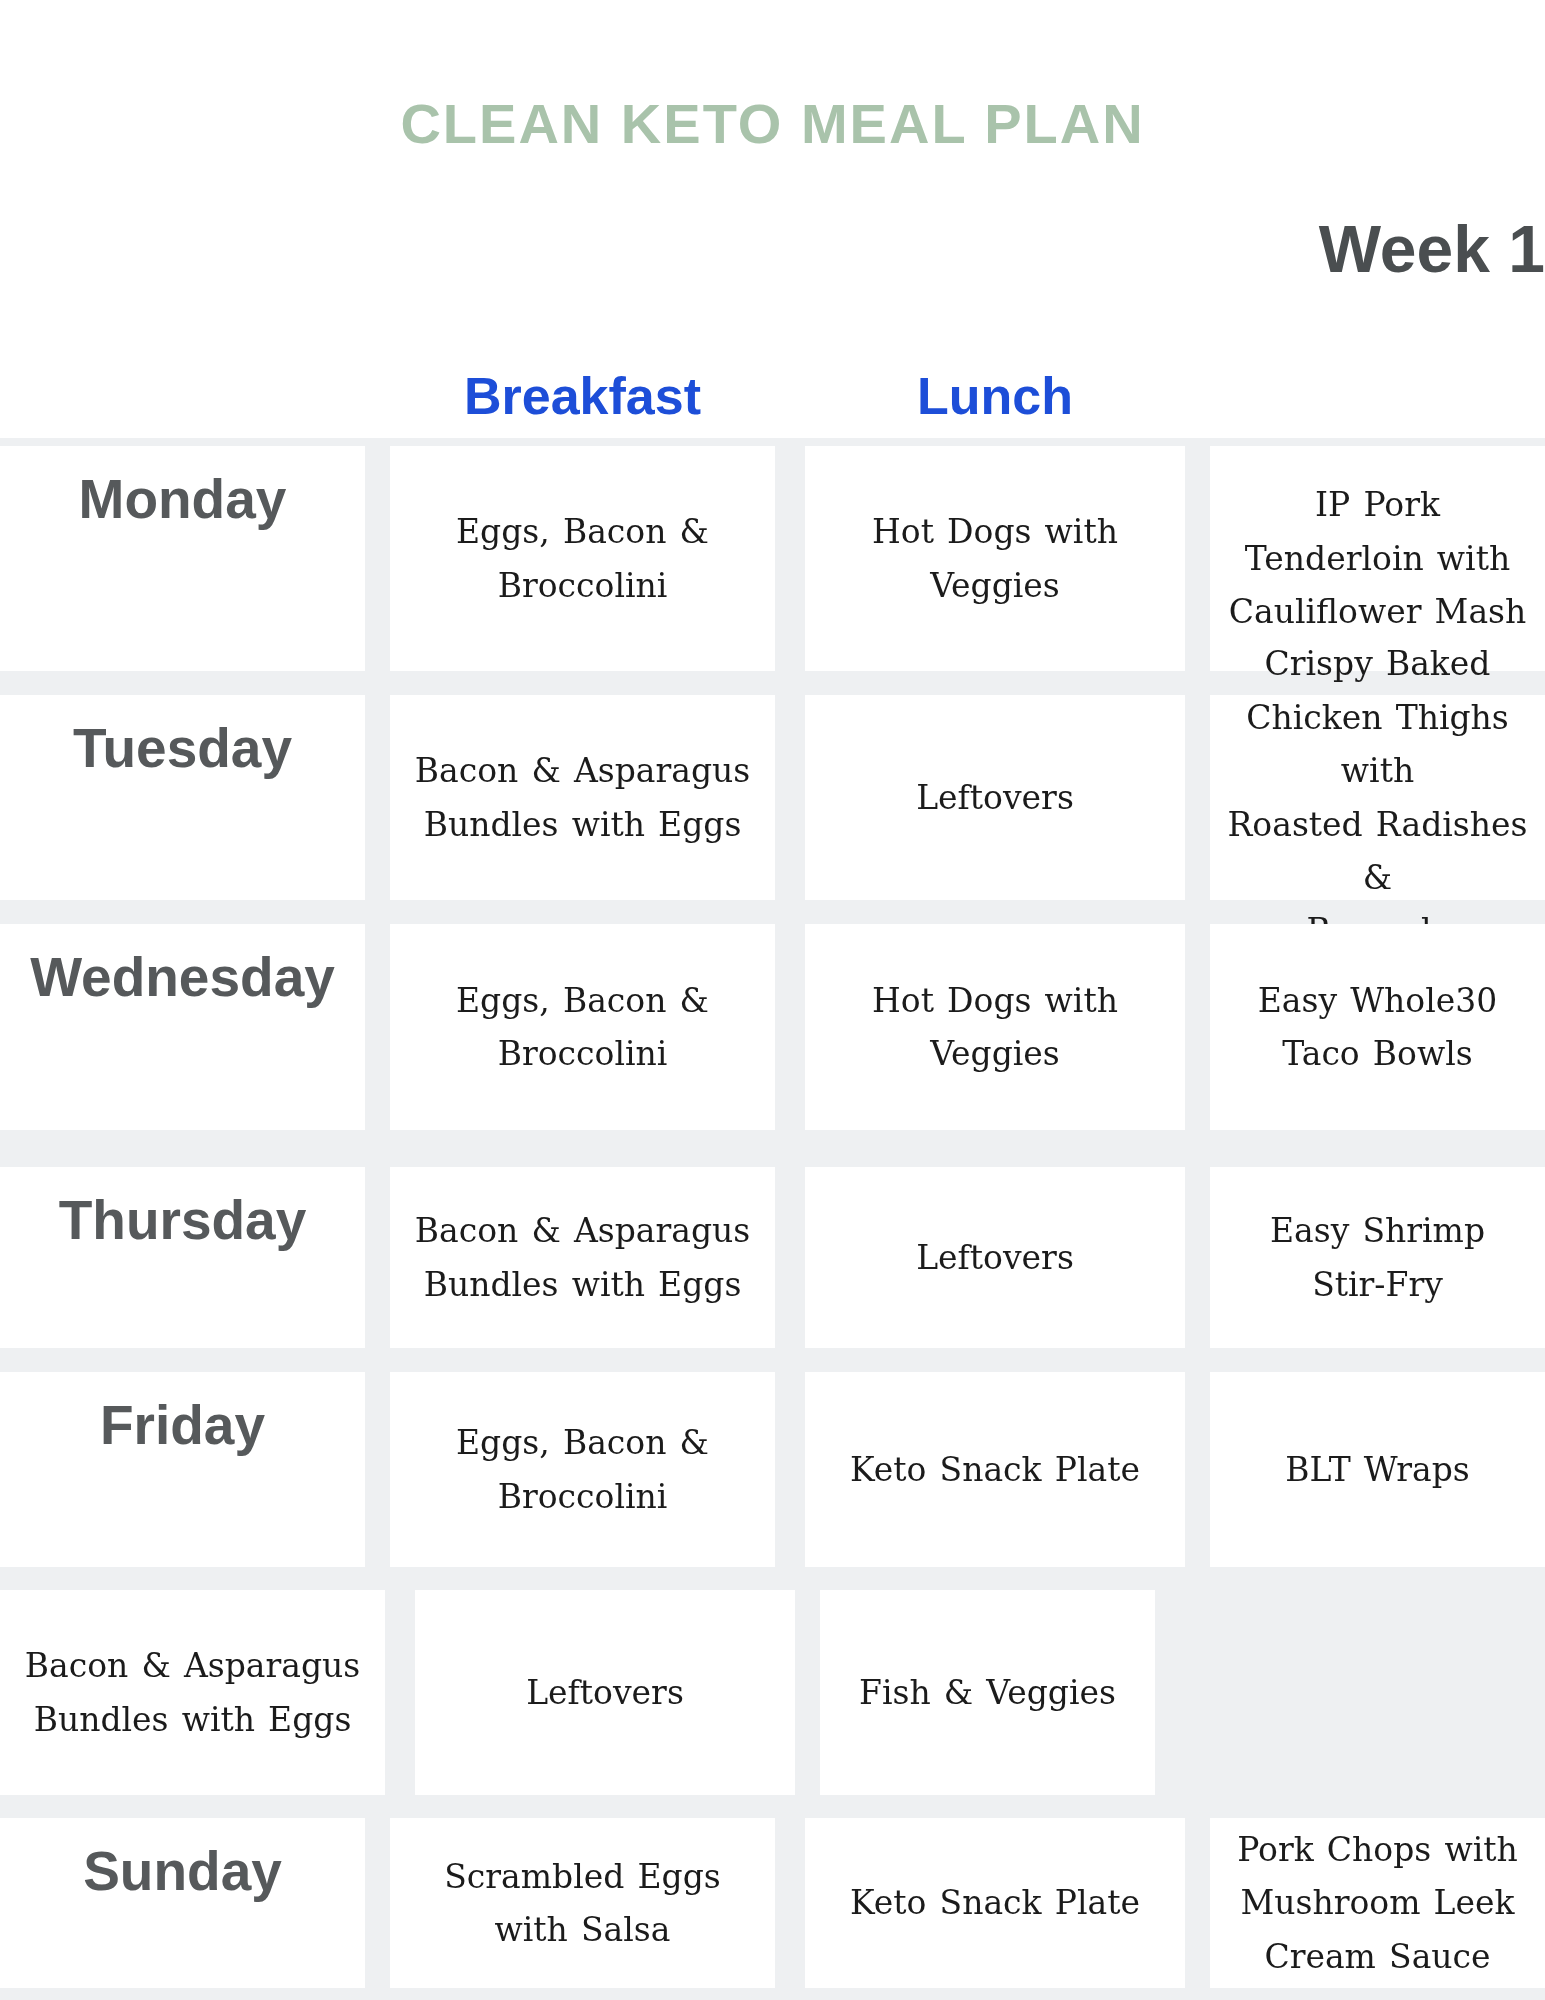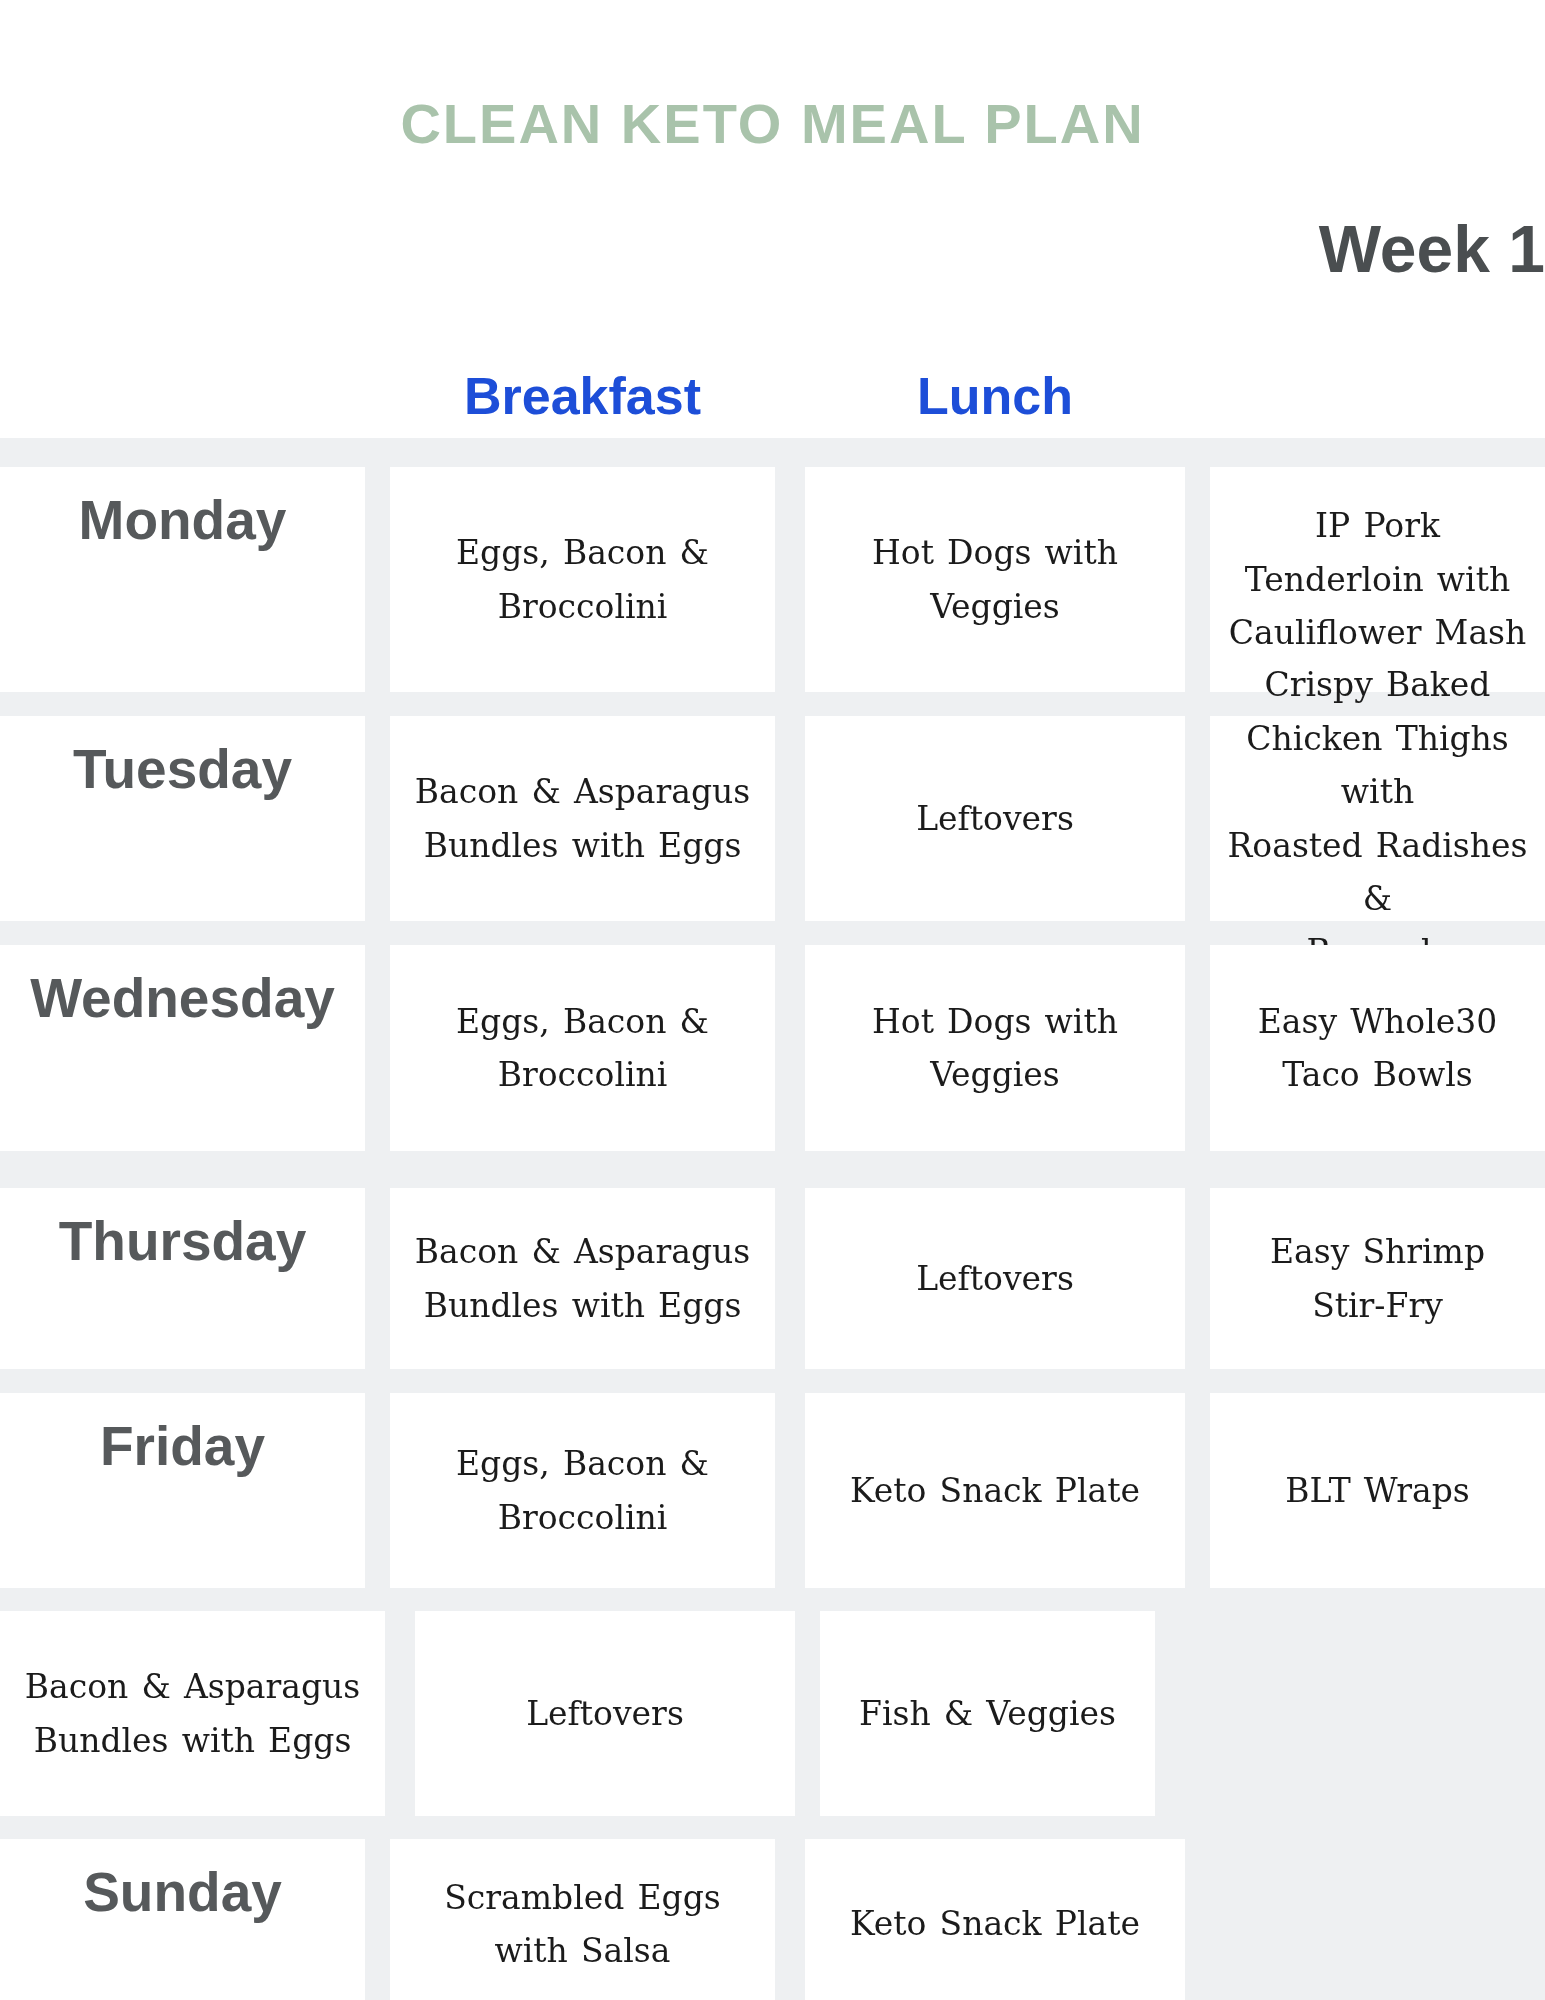--- a/index.html
+++ b/index.html
@@ -58,21 +58,21 @@
   .col-header.b{ width:385px; margin-right:30px; }
   .col-header.l{ width:380px; margin-right:25px; }
   .col-header.d{ width:335px; }
   .meal-table{
     position:absolute;
     top:438px; left:0;
     width:1545px;
     height:1562px;
     background:var(--table-background);
     box-sizing:border-box;
-    padding-top:29px;
+    padding-top:8px;
   }
   .row{ display:flex; }
   .row:nth-of-type(1){ height:225px; margin-bottom:24px; }
   .row:nth-of-type(2){ height:205px; margin-bottom:24px; }
   .row:nth-of-type(3){ height:206px; margin-bottom:37px; }
   .row:nth-of-type(4){ height:181px; margin-bottom:24px;justify-content:flex-end; }
   .row:nth-of-type(5){ height:195px; margin-bottom:23px; }
   .row:nth-of-type(6){ height:205px; margin-bottom:23px; }
   .row:nth-of-type(7){ height:170px; margin-bottom:0; }
   .cell{
@@ -233,16 +233,21 @@
       <div class="cell day">
         <span class="day-label">Sunday</span>
       </div>
       <div class="cell meal breakfast">
         <span class="meal-text">Scrambled Eggs
 with Salsa</span>
       </div>
       <div class="cell meal lunch">
         <span class="meal-text">Keto Snack Plate</span>
       </div>
+      <div class="cell meal dinner">
+        <span class="meal-text">Pork Chops with
+Mushroom Leek
+Cream Sauce</span>
+      </div>
     </div>
 
   </div>
 </div>
 
 </body></html>

